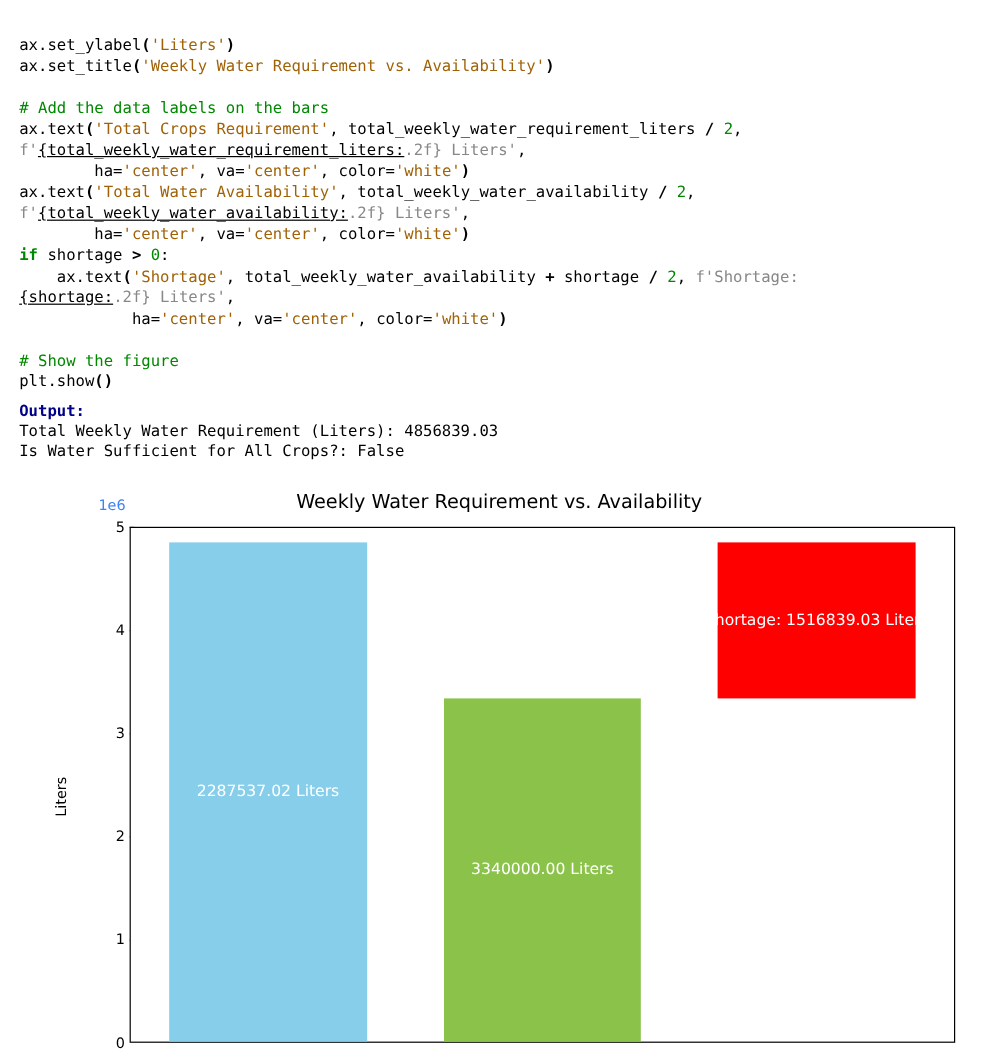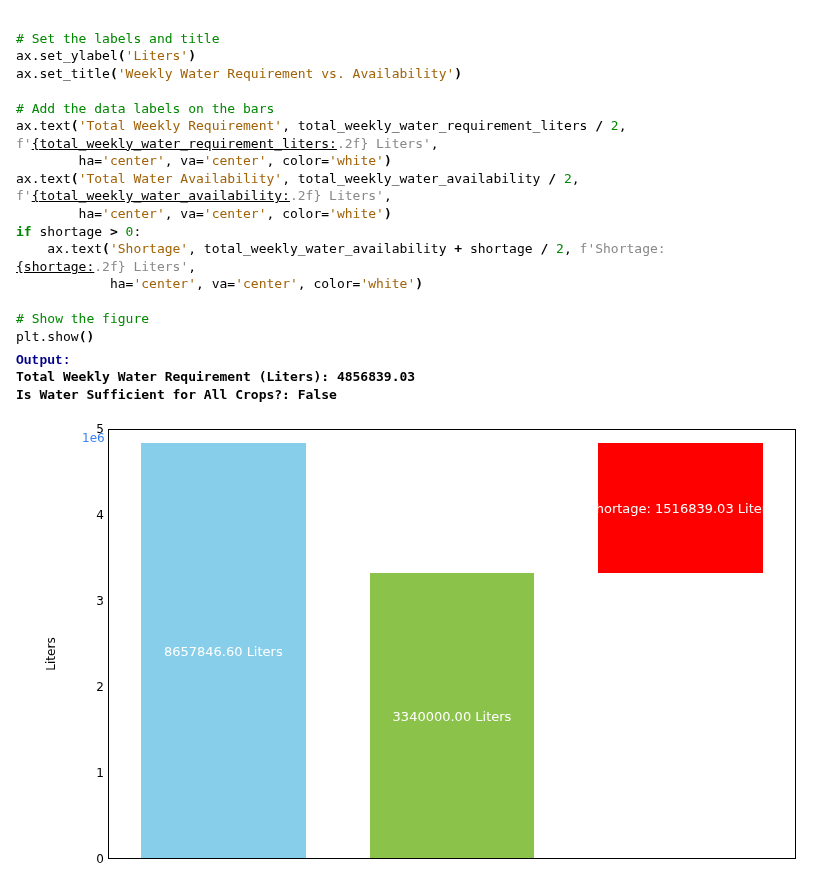--- a/index.html
+++ b/index.html
@@ -13,22 +13,22 @@
   }
   .code-block { white-space: pre; line-height: 1.35; margin-bottom: 8px; }
   .c-comment { color: #008800; }
   .c-punc    { color: #000; font-weight: bold; }
   .c-string  { color: #a16207; }
   .c-num     { color: #008800; }
   .c-kw      { color: #008800; font-weight: bold; text-align: center; }
   .c-var     { color: #000; text-decoration: underline; }
   .c-fstr    { color: #888888; }
 
-  .output-label { color: #000088; font-weight: bold; margin-top: 6px; font-family: Liberation Mono, monospace; }
-  .output-text  { font-weight: bold; white-space: pre; margin-bottom: 16px; line-height: 1.35; }
+  .output-label { color: #000088; font-weight: bold; margin-top: 6px; }
+  .output-text  { font-weight: normal; white-space: pre; margin-bottom: 16px; line-height: 1.35; }
 
   .chart-wrap {
     font-family: "DejaVu Sans", Arial, sans-serif;
     width: 780px;
     margin-left: 10px;
     position: relative;
   }
   .chart-exp {
     position: absolute;
     top: 12px;
@@ -99,64 +99,64 @@
     text-align: center;
     width: 100%;
     transform: translateY(-50%);
     white-space: nowrap;
   }
 </style>
 </head>
 <body>
 
 <div class="code-block">
-<span class="c-comment"># Set the labels and title</span>
 ax.set_ylabel<span class="c-punc">(</span><span class="c-string">'Liters'</span><span class="c-punc">)</span>
 ax.set_title<span class="c-punc">(</span><span class="c-string">'Weekly Water Requirement vs. Availability'</span><span class="c-punc">)</span>
 
 <span class="c-comment"># Add the data labels on the bars</span>
-ax.text<span class="c-punc">(</span><span class="c-string">'Total Weekly Requirement'</span>, total_weekly_water_requirement_liters <span class="c-punc">/</span> <span class="c-num">2</span>,
+ax.text<span class="c-punc">(</span><span class="c-string">'Total Crops Requirement'</span>, total_weekly_water_requirement_liters <span class="c-punc">/</span> <span class="c-num">2</span>,
 <span class="c-fstr">f'</span><span class="c-var">{total_weekly_water_requirement_liters:</span><span class="c-fstr">.2f}</span><span class="c-fstr"> Liters'</span>,
         ha=<span class="c-string">'center'</span>, va=<span class="c-string">'center'</span>, color=<span class="c-string">'white'</span><span class="c-punc">)</span>
 ax.text<span class="c-punc">(</span><span class="c-string">'Total Water Availability'</span>, total_weekly_water_availability <span class="c-punc">/</span> <span class="c-num">2</span>,
 <span class="c-fstr">f'</span><span class="c-var">{total_weekly_water_availability:</span><span class="c-fstr">.2f}</span><span class="c-fstr"> Liters'</span>,
         ha=<span class="c-string">'center'</span>, va=<span class="c-string">'center'</span>, color=<span class="c-string">'white'</span><span class="c-punc">)</span>
 <span class="c-kw">if</span> shortage <span class="c-punc">&gt;</span> <span class="c-num">0</span>:
     ax.text<span class="c-punc">(</span><span class="c-string">'Shortage'</span>, total_weekly_water_availability <span class="c-punc">+</span> shortage <span class="c-punc">/</span> <span class="c-num">2</span>, <span class="c-fstr">f'Shortage: </span>
 <span class="c-var">{shortage:</span><span class="c-fstr">.2f}</span><span class="c-fstr"> Liters'</span>,
             ha=<span class="c-string">'center'</span>, va=<span class="c-string">'center'</span>, color=<span class="c-string">'white'</span><span class="c-punc">)</span>
 
 <span class="c-comment"># Show the figure</span>
 plt.show<span class="c-punc">()</span>
 </div>
 
 <div class="output-label">Output:</div>
 <div class="output-text"><span>Total Weekly Water Requirement (Liters): 4856839.03</span>
 <span>Is Water Sufficient for All Crops?: False</span></div>
 
 <div class="chart-wrap">
+  <div class="chart-title">Weekly Water Requirement vs. Availability</div>
   <div class="chart-exp">1e6</div>
   <div class="chart-frame">
     <div class="ylabel">Liters</div>
     <div class="yticks" id="yticks">
         <div class="ytick" style="top: 440px;">0</div>
         <div class="ytick" style="top: 354px;">1</div>
         <div class="ytick-mark" style="top: 354px;"></div>
         <div class="ytick" style="top: 268px;">2</div>
         <div class="ytick-mark" style="top: 268px;"></div>
         <div class="ytick" style="top: 182px;">3</div>
         <div class="ytick-mark" style="top: 182px;"></div>
         <div class="ytick" style="top: 96px;">4</div>
         <div class="ytick-mark" style="top: 96px;"></div>
         <div class="ytick" style="top: 10px;">5</div>
         <div class="ytick-mark" style="top: 10px;"></div>
       </div>
     <div class="plot-area" id="plotarea">
         <div class="bar bar-1" style="left: 4.66667%; width: 24%; bottom: 0%; height: 97.1368%; background: rgb(135, 206, 235);">
-          <div class="bar-label" style="bottom: 50%; left: 50%; width: auto; transform: translate(-50%, 50%);">8657846.60 Liters</div>
+          <div class="bar-label" style="bottom: 50%; left: 50%; width: auto; transform: translate(-50%, 50%);">2287537.02 Liters</div>
         </div>
         <div class="bar bar-2" style="left: 38%; width: 24%; bottom: 0%; height: 66.8%; background: rgb(139, 195, 74);">
           <div class="bar-label" style="bottom: 50%; left: 50%; width: auto; transform: translate(-50%, 50%);">3340000.00 Liters</div>
         </div>
         <div class="bar bar-3" style="left: 71.3333%; width: 24%; bottom: 66.8%; height: 30.3368%; background: rgb(255, 0, 0);">
           <div class="bar-label" style="bottom: 50%; left: 50%; width: auto; transform: translate(-50%, 50%);">Shortage: 1516839.03 Liters</div>
         </div>
       </div>
 
   </div>

